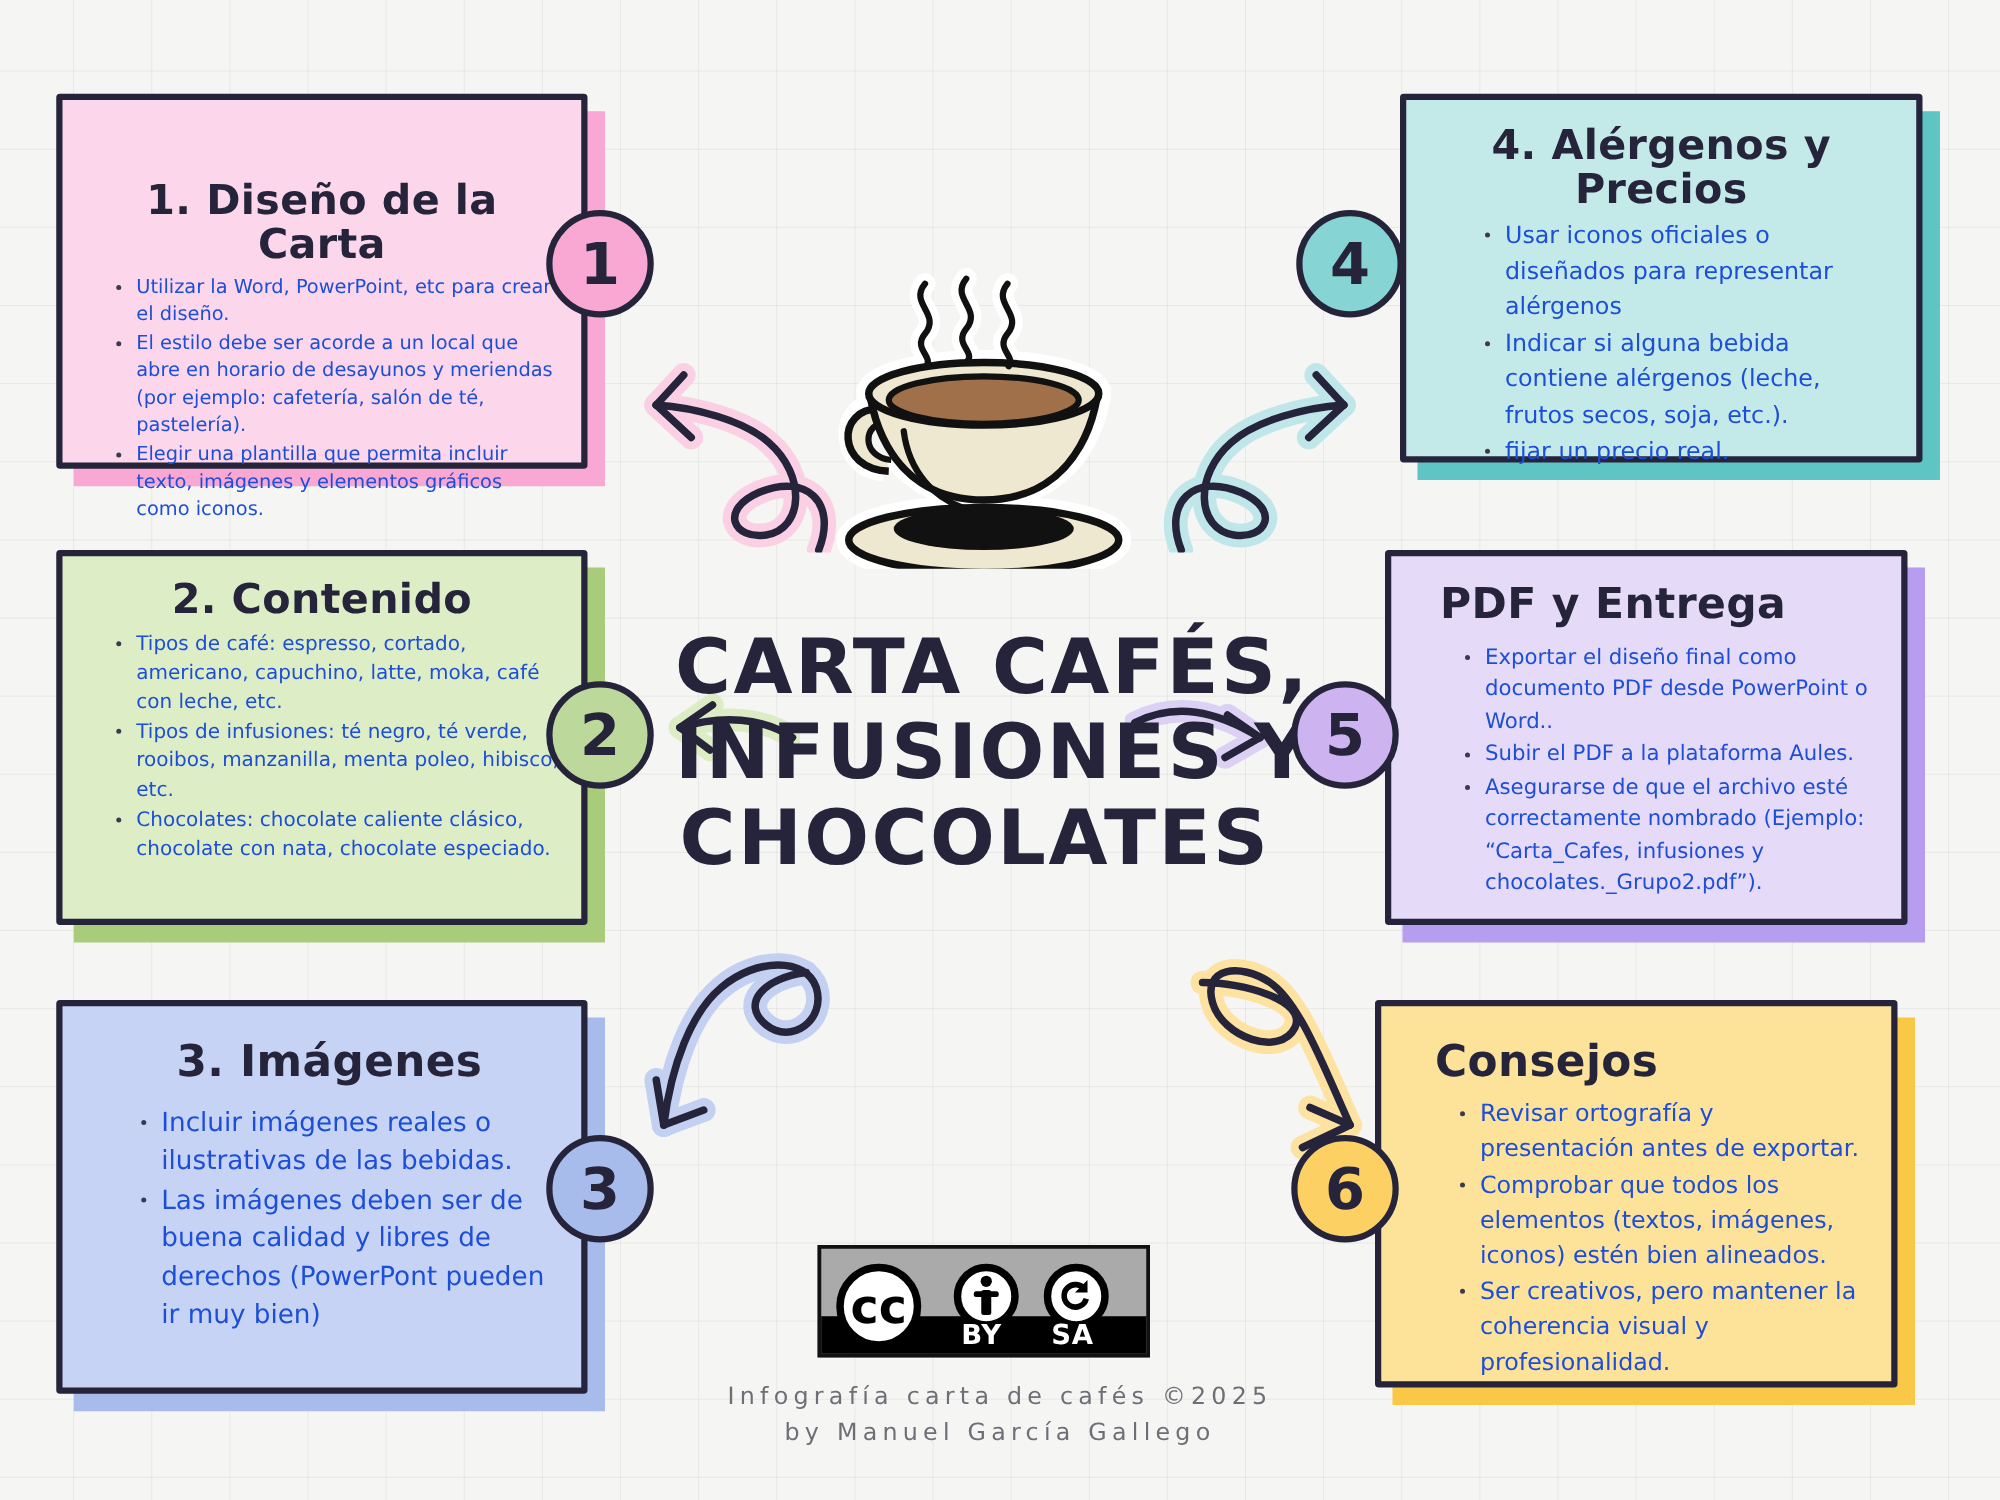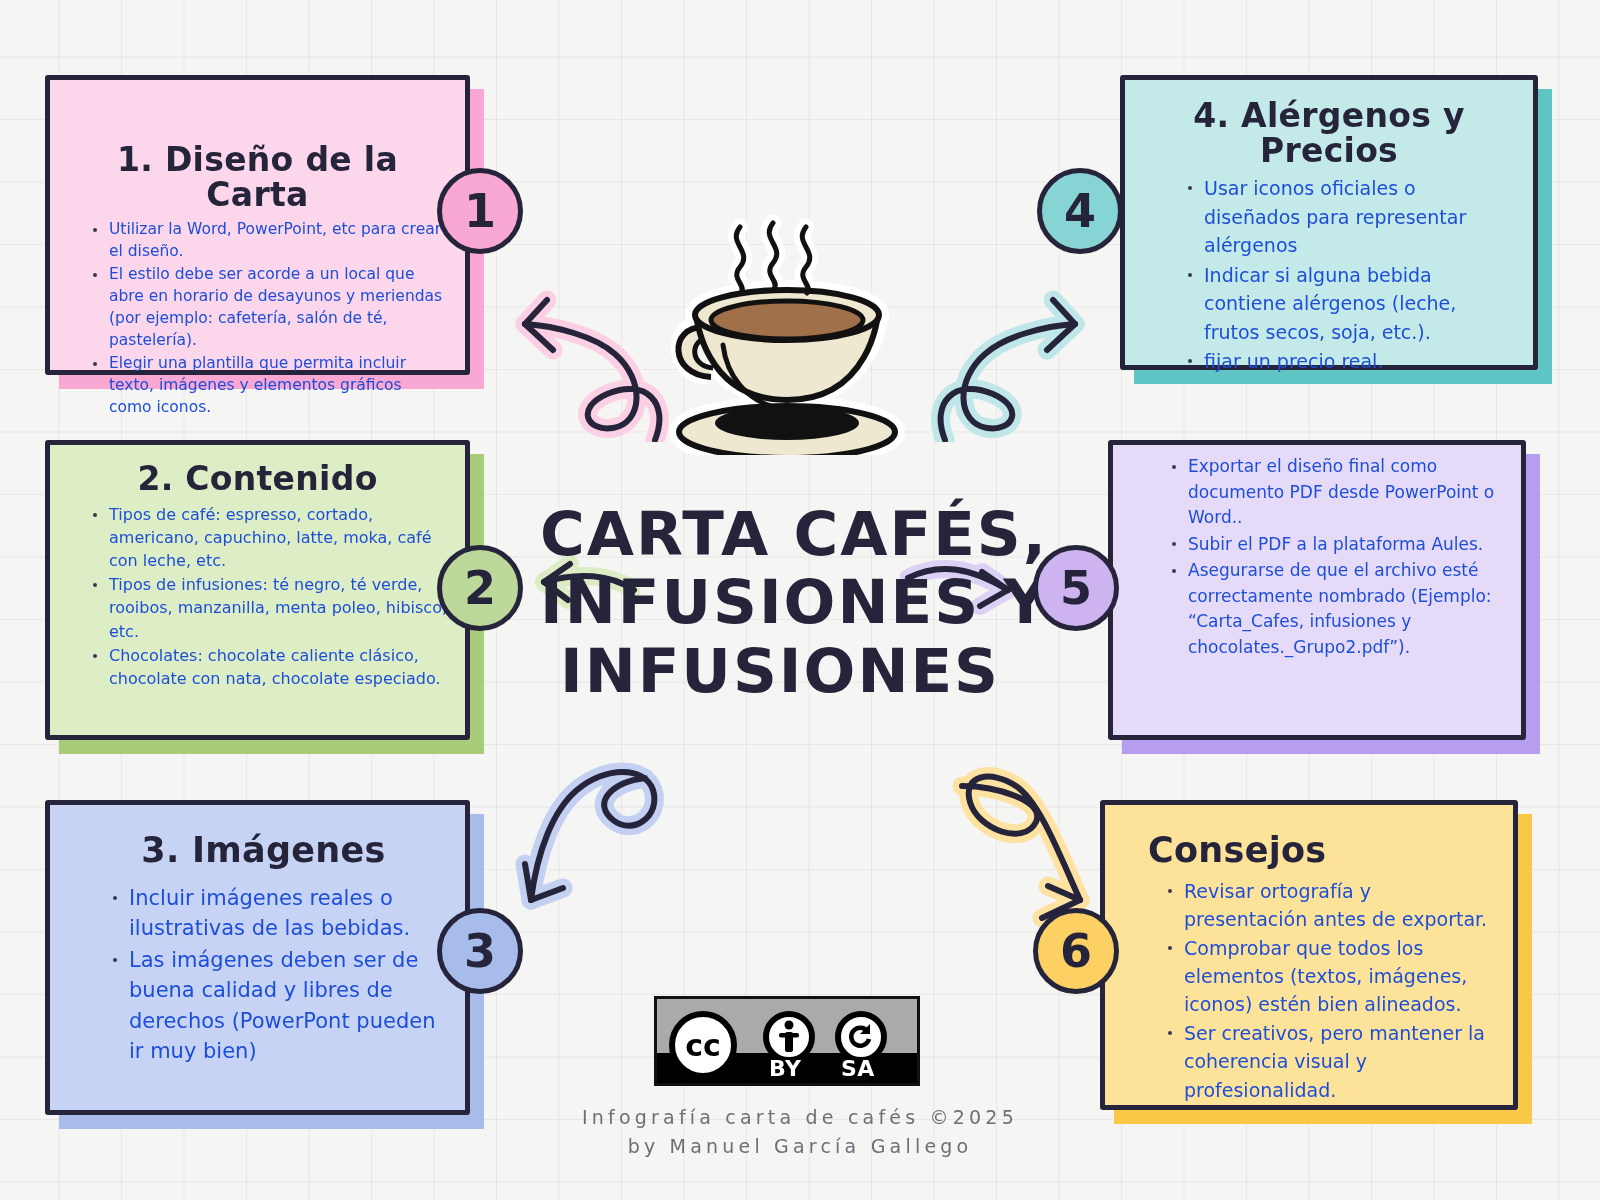--- a/index.html
+++ b/index.html
@@ -250,20 +250,21 @@
   </div>
 </div>
 <div class="num-badge" style="left:1037px; top:168px; background:#86d4d4;">
   <span>4</span>
 </div>
 
 <div class="card" id="card-5" style="left:1108px; top:440px; width:418px; height:300px;">
   <div class="shadow-layer" style="background:#b79df0;"></div>
   <div class="fill-layer" style="background:#e6daf9;"></div>
   <div class="content">
+    <div class="card-title" style="font-size:34px; text-align:left; padding:12px 0 6px 22px;">PDF y Entrega</div>
     <ul style="font-size:17px; line-height:1.5; padding-left:58px;">
       <li>Exportar el diseño final como documento PDF desde PowerPoint o Word..</li>
       <li>Subir el PDF a la plataforma Aules.</li>
       <li>Asegurarse de que el archivo esté correctamente nombrado (Ejemplo: “Carta_Cafes, infusiones y chocolates._Grupo2.pdf”).</li>
     </ul>
   </div>
 </div>
 <div class="num-badge" style="left:1033px; top:545px; background:#cdb4f0;">
   <span>5</span>
 </div>
@@ -315,21 +316,21 @@
   <g fill="none" stroke="#111111" stroke-width="5" stroke-linecap="round">
     <path d="M 85 42 C 72 58, 98 66, 85 82 C 75 94, 92 100, 86 108"></path>
     <path d="M 118 38 C 105 54, 131 62, 118 78 C 108 90, 125 96, 119 104"></path>
     <path d="M 151 42 C 138 58, 164 66, 151 82 C 141 94, 158 100, 152 108"></path>
   </g>
 </svg>
 
 <div id="center-title" style="left:540px; top:500px;">
   <div>CARTA CAFÉS,</div>
   <div>INFUSIONES Y</div>
-  <div>INFUSIONES</div>
+  <div>CHOCOLATES</div>
 </div>
 
 <svg class="arrow-svg" style="left:495px; top:282px; width:180px; height:160px;" viewBox="0 0 180 160">
   <g fill="none" stroke="#fbd0e4" stroke-width="19" stroke-linecap="round" stroke-linejoin="round">
     <path d="M 160 158 C 175 120, 150 96, 112 112 C 80 126, 92 150, 118 146 C 148 141, 150 98, 120 72 C 100 54, 60 44, 30 42"></path>
     <path d="M 30 42 L 52 18"></path>
     <path d="M 30 42 L 58 68"></path>
   </g>
   <g fill="none" stroke="#25243a" stroke-width="6" stroke-linecap="round" stroke-linejoin="round">
     <path d="M 160 158 C 175 120, 150 96, 112 112 C 80 126, 92 150, 118 146 C 148 141, 150 98, 120 72 C 100 54, 60 44, 30 42"></path>
@@ -398,21 +399,21 @@
   </g>
   <g fill="none" stroke="#25243a" stroke-width="6" stroke-linecap="round" stroke-linejoin="round">
     <path d="M 42 26 C 74 26, 126 40, 116 62 C 104 86, 58 70, 50 42 C 42 14, 72 10, 96 26 C 120 42, 140 96, 160 140"></path>
     <path d="M 160 140 L 128 126"></path>
     <path d="M 160 140 L 122 158"></path>
   </g>
 </svg>
 
 <div id="cc-badge">
   <div class="cc-bottom"></div>
-  <div class="cc-circle" style="left:12px; top:12px; width:68px; height:68px; font-size:30px;align-items:center;">
+  <div class="cc-circle" style="left:12px; top:12px; width:68px; height:68px; font-size:38px;align-items:center;">
     <span>cc</span>
   </div>
   <div class="cc-circle" style="left:106px; top:12px; width:52px; height:52px;">
     <svg width="28" height="34" viewBox="0 0 28 34">
       <circle cx="14" cy="5" r="4.5" fill="#000"></circle>
       <rect x="10" y="12" width="8" height="20" rx="2" fill="#000"></rect>
       <rect x="4" y="13" width="20" height="4.5" rx="2" fill="#000"></rect>
     </svg>
   </div>
   <div class="cc-label" style="left:112px;">BY</div>

